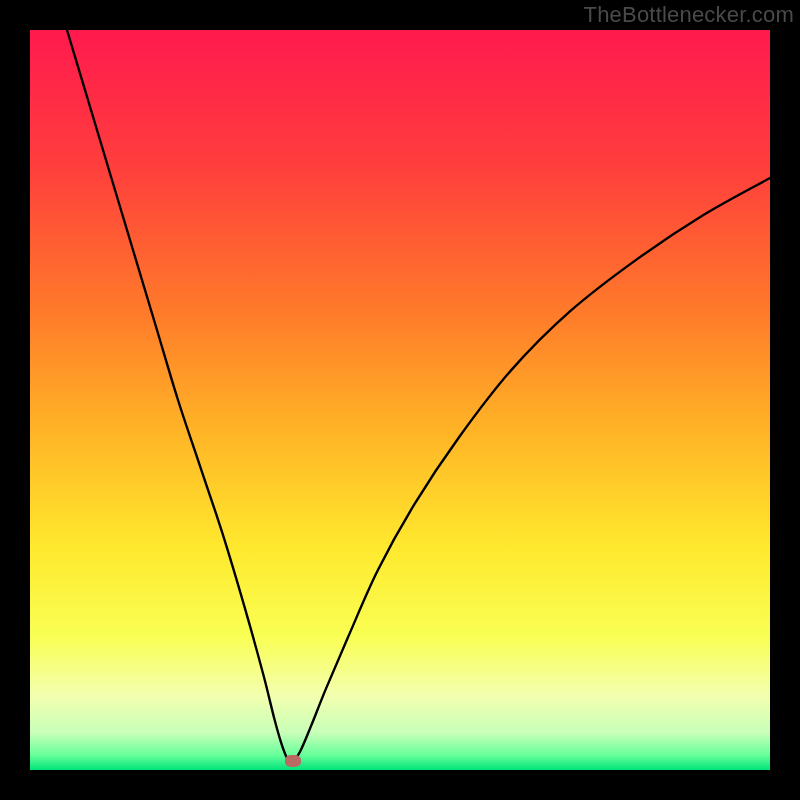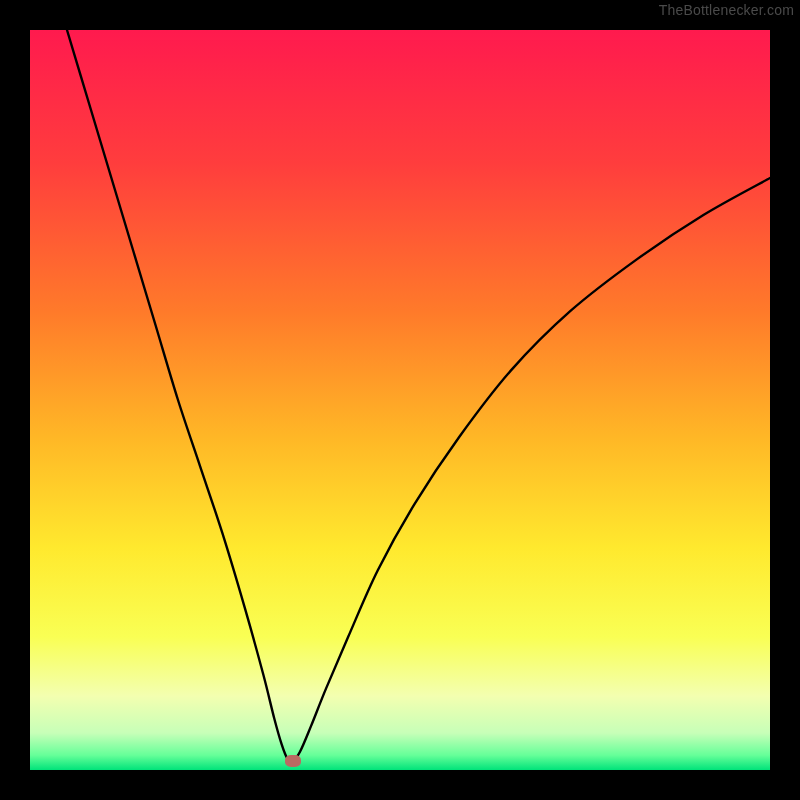--- a/index.html
+++ b/index.html
@@ -25,21 +25,21 @@
     top: 30px;
     width: 740px;
     height: 740px;
     
   }
   .watermark {
     position: absolute;
     top: 2px;
     right: 6px;
     color: #4a4a4a;
-    font-size: 14px;
+    font-size: 22px;
     font-weight: 500;
     letter-spacing: 0.2px;
     user-select: none;
   }
   svg.curve {
     position: absolute;
     left: 0;
     top: 0;
     width: 740px;
     height: 740px;

